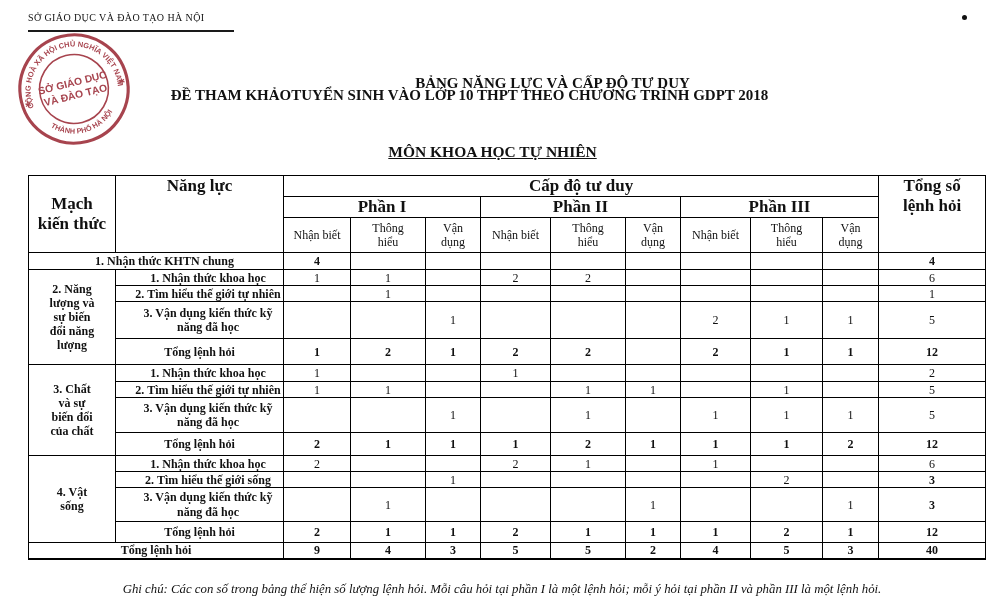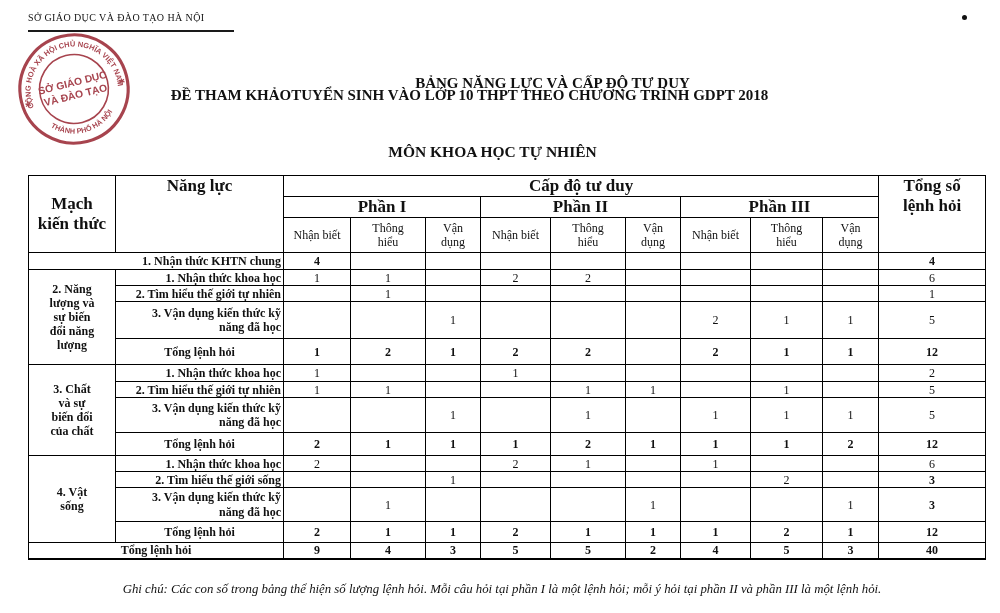--- a/index.html
+++ b/index.html
@@ -9,37 +9,37 @@
 
   
   #org-line { left:28px; top:12px; font-size:10px; letter-spacing:.4px; white-space:nowrap; }
   #org-underline { left:28px; top:30px; width:206px; height:1.5px; background:#1a1a1a; }
   #ink-dot { left:962px; top:15px; width:5px; height:5px; border-radius:50%; background:#111; }
 
   
   .title { font-weight:bold; font-size:15px; text-align:center; white-space:nowrap; }
   #title1 { left:105px; right:0; top:59px;margin-top:16px; }
   #title2 { left:0; right:61px; top:87px; }
-  #subject { left:0; right:15px; top:143px; font-size:15.5px; }
+  #subject { left:0; right:15px; top:143px; font-size:15.5px;text-decoration:underline; }
 
   
   #stamp { left:14px; top:30px; width:120px; height:118px; transform:rotate(-14deg); opacity:.92; }
   #stamp svg { width:100%; height:100%; }
   #stamp text { font-family:"Liberation Sans","DejaVu Sans",sans-serif; font-weight:bold; }
 
   
   #grid-wrap { left:28px; top:175px; }
   table { border-collapse:collapse; table-layout:fixed; width:957px; font-size:12px; }
   td,th { border:1px solid #000; padding:0 2px; vertical-align:middle; line-height:1.18; }
   table { border-bottom:2px solid #000; }
   th { font-weight:bold; text-align:center; font-size:17px; }
   th.pre, td.sec { white-space:pre-line; }
   th.lvl { font-weight:normal; font-size:12px; }
   td.sec { font-weight:bold; text-align:center; }
-  td.lbl { font-weight:bold; text-align:right; padding-left:19px; }
+  td.lbl { font-weight:bold; text-align:center; padding-left:19px; }
   td.lbl-c { font-weight:bold; text-align:center; }
   td.val { text-align:center; }
   td.b { font-weight:bold; }
   thead tr:nth-child(1){height:19px;} thead tr:nth-child(2){height:18px;margin-top:28px;} thead tr:nth-child(3){height:35px;border-radius:15px;}
   tbody tr:nth-child(1){height:17px;}  tbody tr:nth-child(2){height:16px;}
   tbody tr:nth-child(3){height:16px;}  tbody tr:nth-child(4){height:37px;}
   tbody tr:nth-child(5){height:26px;}  tbody tr:nth-child(6){height:17px;}
   tbody tr:nth-child(7){height:16px;}  tbody tr:nth-child(8){height:35px;}
   tbody tr:nth-child(9){height:23px;}  tbody tr:nth-child(10){height:16px;}
   tbody tr:nth-child(11){height:16px;margin-left:23px;} tbody tr:nth-child(12){height:34px;}

